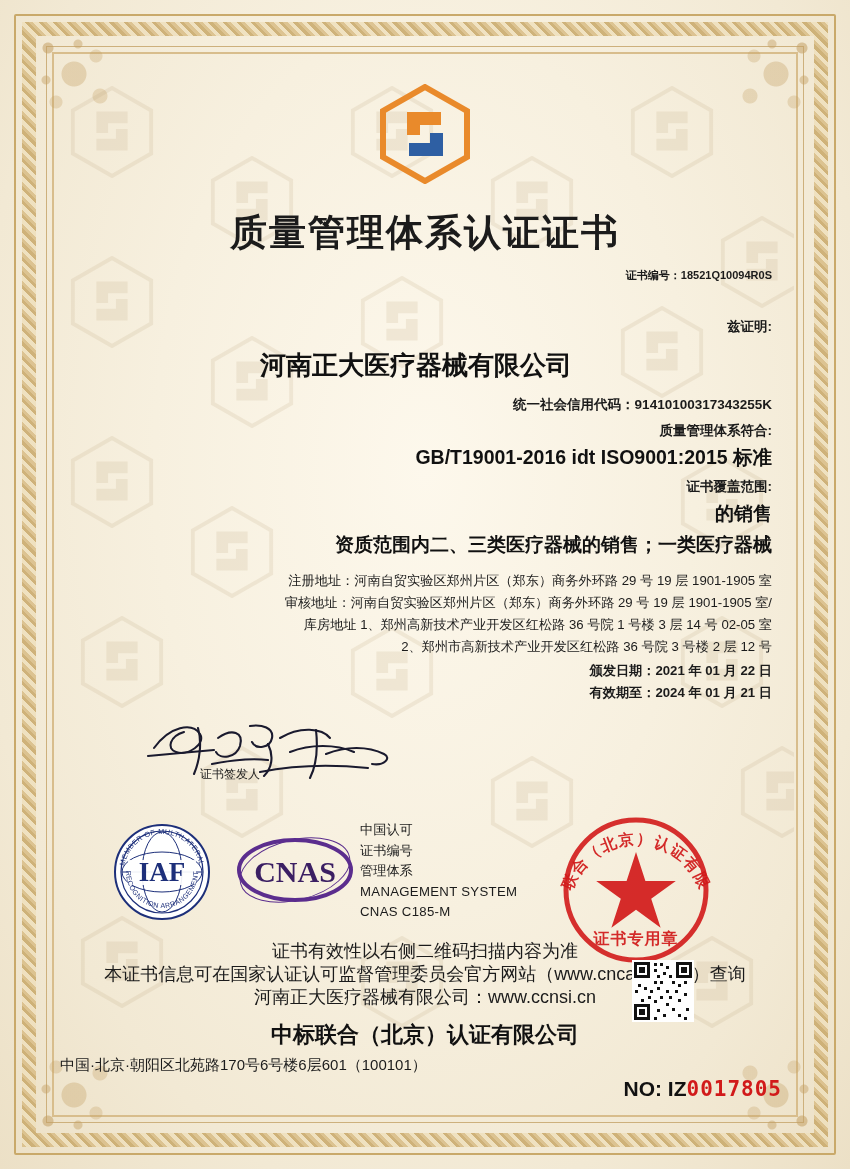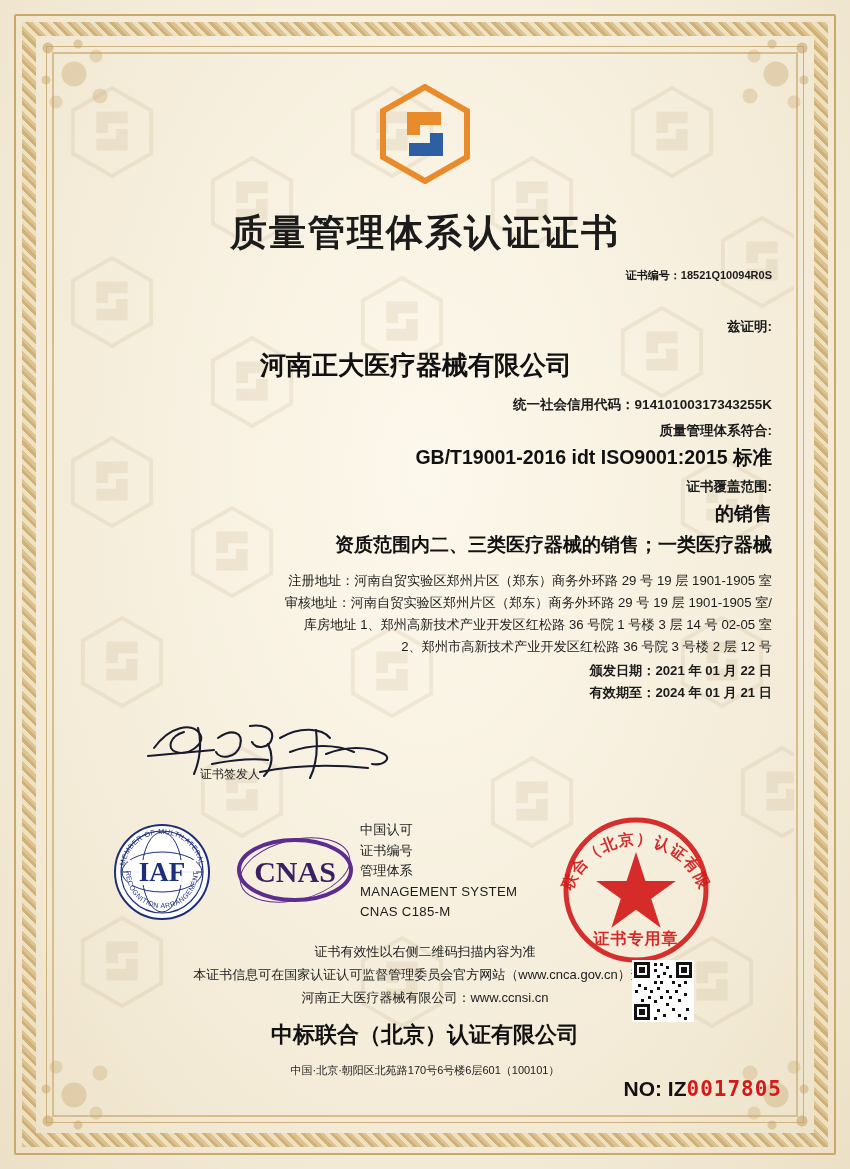--- a/index.html
+++ b/index.html
@@ -228,21 +228,21 @@
     top: 744px;
     width: 172px;
     height: 172px;
   }
 
   .footnotes {
     position: absolute;
     left: 18px; right: 18px;
     top: 880px;
     text-align: center;
-    font-size: 13px;
+    font-size: 18px;
     line-height: 23px;
     color: #1b1b1b;
   }
   .qr {
     position: absolute;
     right: 96px;
     top: 900px;
     width: 62px;
     height: 62px;
   }
@@ -254,24 +254,22 @@
     text-align: center;
     font-size: 22px;
     font-weight: bold;
     color: #111;
     font-family: "DejaVu Sans", sans-serif;
   }
   .issuer-addr {
     position: absolute;
     left: 0; right: 0;
     top: 996px;
-    text-align: center;
-    font-size: 11px;
-    color: #1b1b1b;
-    margin-top: 7px;
+    font-size: 15px;
+    color: #1b1b1b;
   }
 
   .serial {
     position: absolute;
     right: 8px;
     bottom: 8px;
     font-size: 21px;
     font-weight: bold;
     color: #111;
     padding-left: 34px;

